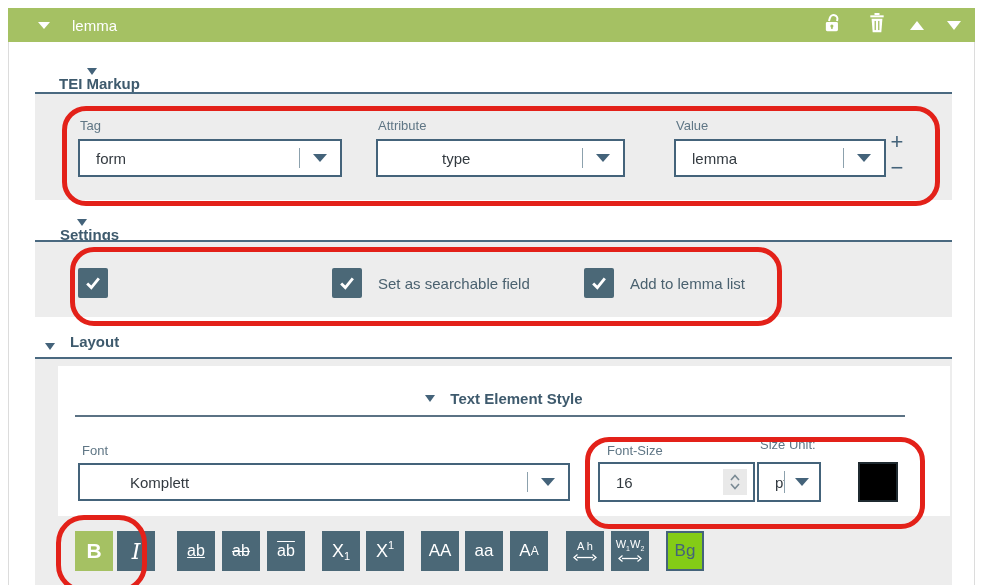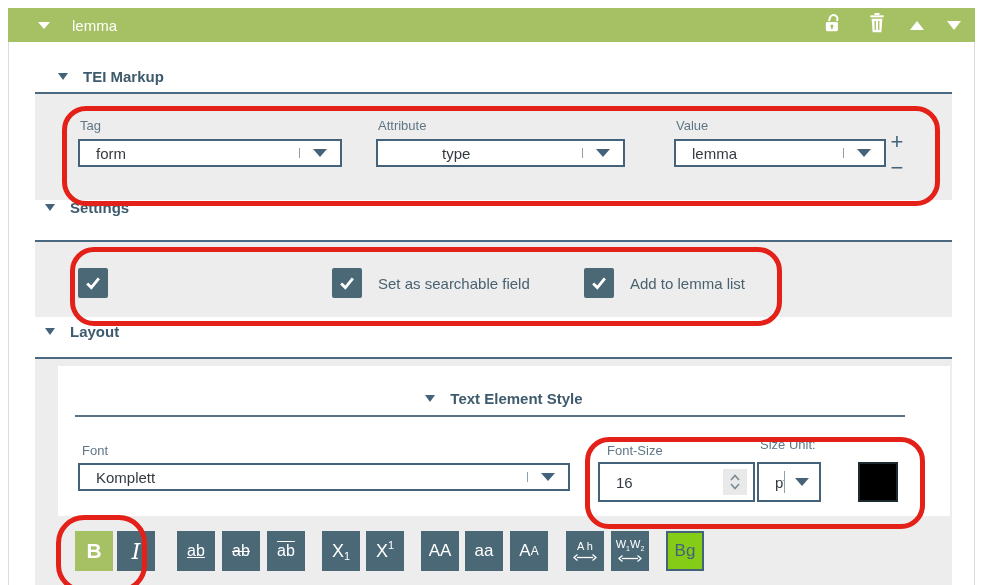--- a/index.html
+++ b/index.html
@@ -25,21 +25,21 @@
   .sect-head{position:absolute;display:flex;align-items:center;cursor:pointer;}
   .sect-tri{width:0;height:0;border-left:5px solid transparent;border-right:5px solid transparent;
             border-top:7px solid #44637a;}
   .sect-title{margin-left:15px;font-size:15px;font-weight:bold;color:#3e5a6d;}
 
   .panel{position:absolute;left:35px;width:917px;background:#ededed;border-top:2px solid #4a6980;box-sizing:border-box;}
 
   .lbl{position:absolute;font-size:13px;color:#5f7685;white-space:nowrap;}
 
   
-  .dd{position:absolute;height:28px;background:#ffffff;border:2px solid #44637a;
+  .dd{position:absolute;height:38px;background:#ffffff;border:2px solid #44637a;
       box-sizing:border-box;display:flex;align-items:center;cursor:pointer;}
   .dd .val{flex:1;padding-left:16px;font-size:15px;color:#333a40;white-space:nowrap;overflow:hidden;}
   .dd .sep{width:1px;align-self:stretch;margin:7px 0;background:#8ca1ad;}
   .dd .caret{width:40px;display:flex;align-items:center;justify-content:center;}
   .dd .caret i{width:0;height:0;border-left:7px solid transparent;border-right:7px solid transparent;
                border-top:8px solid #44637a;}
 
   .pm{position:absolute;width:22px;text-align:center;font-size:22px;color:#44637a;cursor:pointer;line-height:20px;}
 
   
@@ -104,21 +104,21 @@
           <path d="M5.5 8 h13 l-1.3 16 h-10.4 z" fill="#ffffff"></path>
           <rect x="9.1" y="10.5" width="1.6" height="11" fill="#a5c163"></rect>
           <rect x="13.3" y="10.5" width="1.6" height="11" fill="#a5c163"></rect>
         </svg>
       </span>
       <span class="tb-tri-up"></span>
       <span class="tb-tri-dn"></span>
     </span>
   </div>
 
-  <div class="sect-head" style="left:58px;top:68px;">
+  <div class="sect-head" style="left:44px;top:68px;flex-direction:column;">
     <span class="sect-tri"></span>
     <span class="sect-title">TEI Markup</span>
   </div>
   <div class="panel" style="top:92px;height:108px;"></div>
 
   <div class="lbl" style="left:80px;top:118px;">Tag</div>
   <div class="dd" style="left:78px;top:139px;width:264px;">
     <span class="val">form</span>
     <span class="sep"></span>
     <span class="caret">
@@ -140,21 +140,21 @@
     <span class="val">lemma</span>
     <span class="sep"></span>
     <span class="caret">
         <i></i>
       </span>
   </div>
 
   <div class="pm" style="left:886px;top:132px;">+</div>
   <div class="pm" style="left:886px;top:158px;">−</div>
 
-  <div class="sect-head" style="left:45px;top:199px;">
+  <div class="sect-head" style="left:45px;top:219px;flex-direction:column;">
     <span class="sect-tri"></span>
     <span class="sect-title">Settings</span>
   </div>
   <div class="panel" style="top:240px;height:77px;"></div>
 
   <div class="cb" style="left:78px;top:268px;">
     <svg width="20" height="20" viewBox="0 0 24 24">
         <path d="M5 12.5l5 5 9-11" stroke="#fff" stroke-width="3.4" fill="none"></path>
       </svg>
   </div>
@@ -166,35 +166,35 @@
   </div>
   <div class="cb-lbl" style="left:378px;top:275px;">Set as searchable field</div>
 
   <div class="cb" style="left:584px;top:268px;">
     <svg width="20" height="20" viewBox="0 0 24 24">
         <path d="M5 12.5l5 5 9-11" stroke="#fff" stroke-width="3.4" fill="none"></path>
       </svg>
   </div>
   <div class="cb-lbl" style="left:630px;top:275px;">Add to lemma list</div>
 
-  <div class="sect-head" style="left:45px;top:323px;">
+  <div class="sect-head" style="left:45px;top:333px;align-items:flex-end;">
     <span class="sect-tri"></span>
     <span class="sect-title">Layout</span>
   </div>
   <div class="panel" style="top:357px;height:228px;"></div>
   <div class="inset"></div>
 
   <div class="tes-head">
     <span class="sect-tri"></span>
     <span class="sect-title">Text Element Style</span>
   </div>
   <div class="tes-underline"></div>
 
   <div class="lbl" style="left:82px;top:443px;">Font</div>
-  <div class="dd" style="left:78px;top:463px;width:492px;">
+  <div class="dd" style="left:78px;top:463px;width:492px;padding-left:34px;">
     <span class="val">Komplett</span>
     <span class="sep"></span>
     <span class="caret">
         <i></i>
       </span>
   </div>
 
   <div class="lbl" style="left:607px;top:443px;">Font-Size</div>
   <div class="numwrap">
     <input readonly="" value="16" style="">

